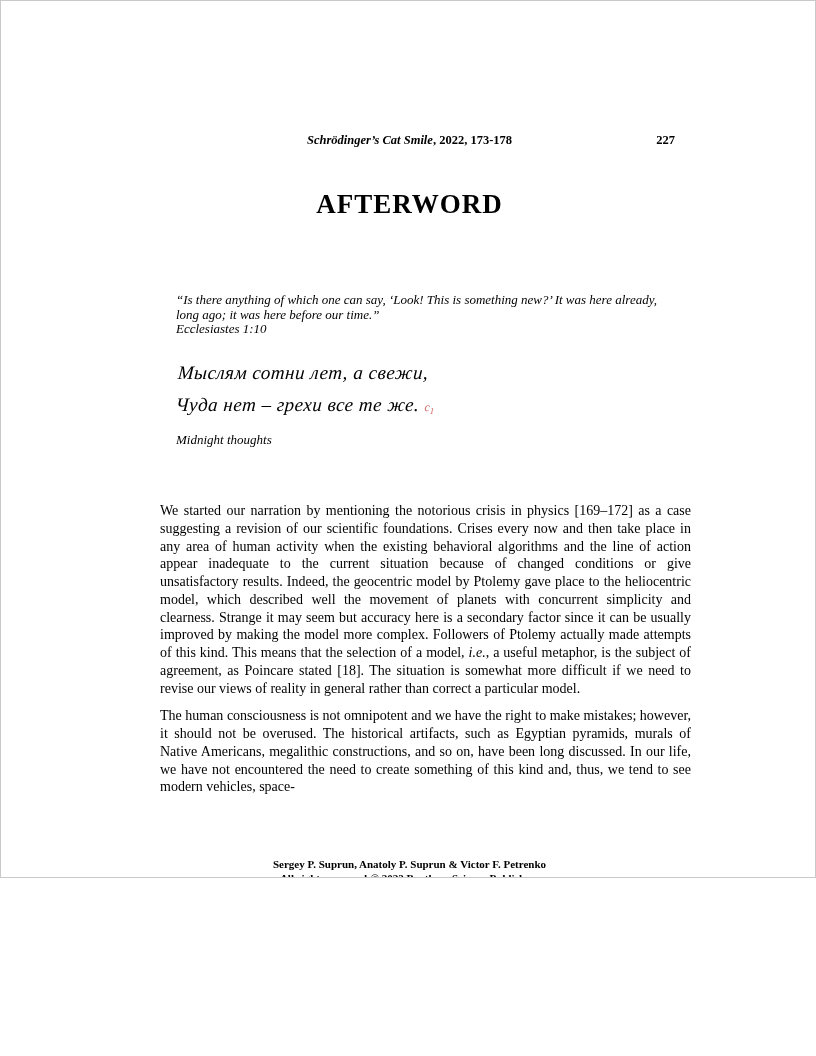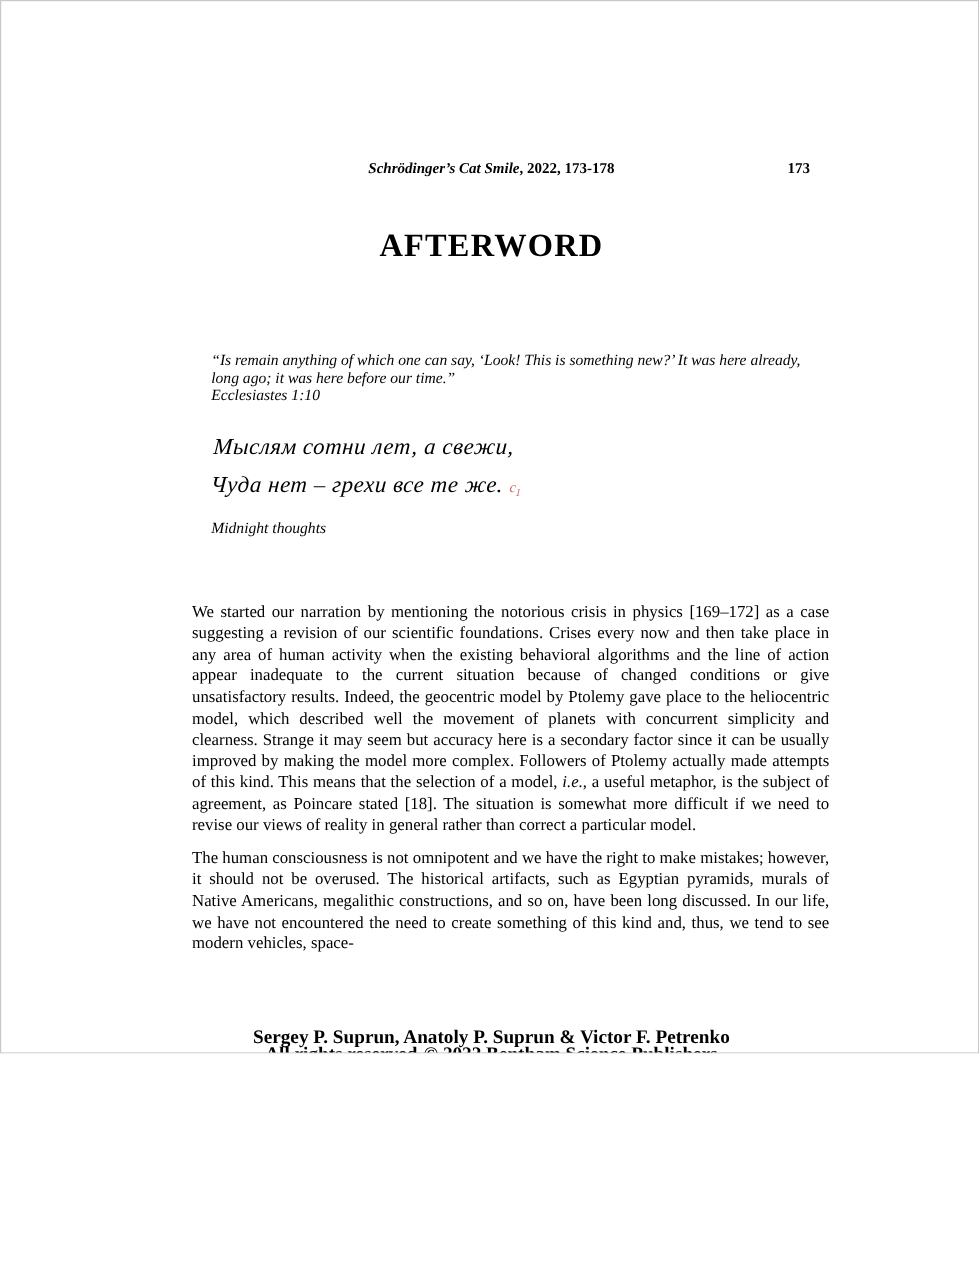--- a/index.html
+++ b/index.html
@@ -120,41 +120,41 @@
   .body-text p + p { margin-top: 10px; }
   .body-text .latin-term { font-style: italic; }
 
   
   .footer {
     position: absolute;
     top: 857px;
     left: 0;
     right: 0;
     text-align: center;
-    font-size: 16px;
+    font-size: 11px;
     font-weight: bold;
     line-height: 13.5px;
   }
   .footer .footer-line { display: block; }
 </style>
 </head>
 <body>
 
 <div class="page">
   <div class="content">
 
     <div class="running-head">
       <span class="journal-title">Schrödinger’s Cat Smile</span><span>, 2022, 173-178</span>
-      <span class="page-num">173</span>
+      <span class="page-num">227</span>
     </div>
 
     <h1 class="chapter-title">AFTERWORD</h1>
 
     <div class="epigraph">
-      <span>“Is remain anything of which one can say, ‘Look! This is something new?’ It was here already, long ago; it was here before our time.”</span>
+      <span>“Is there anything of which one can say, ‘Look! This is something new?’ It was here already, long ago; it was here before our time.”</span>
       <span class="epigraph-source">Ecclesiastes 1:10</span>
     </div>
 
     <div class="verse">
       <div>Мыслям сотни лет, а свежи,</div>
       <div>
         <span>Чуда нет – грехи все те же.</span>
         <span class="comment-marker"><span>с</span><sub>1</sub></span>
       </div>
     </div>

